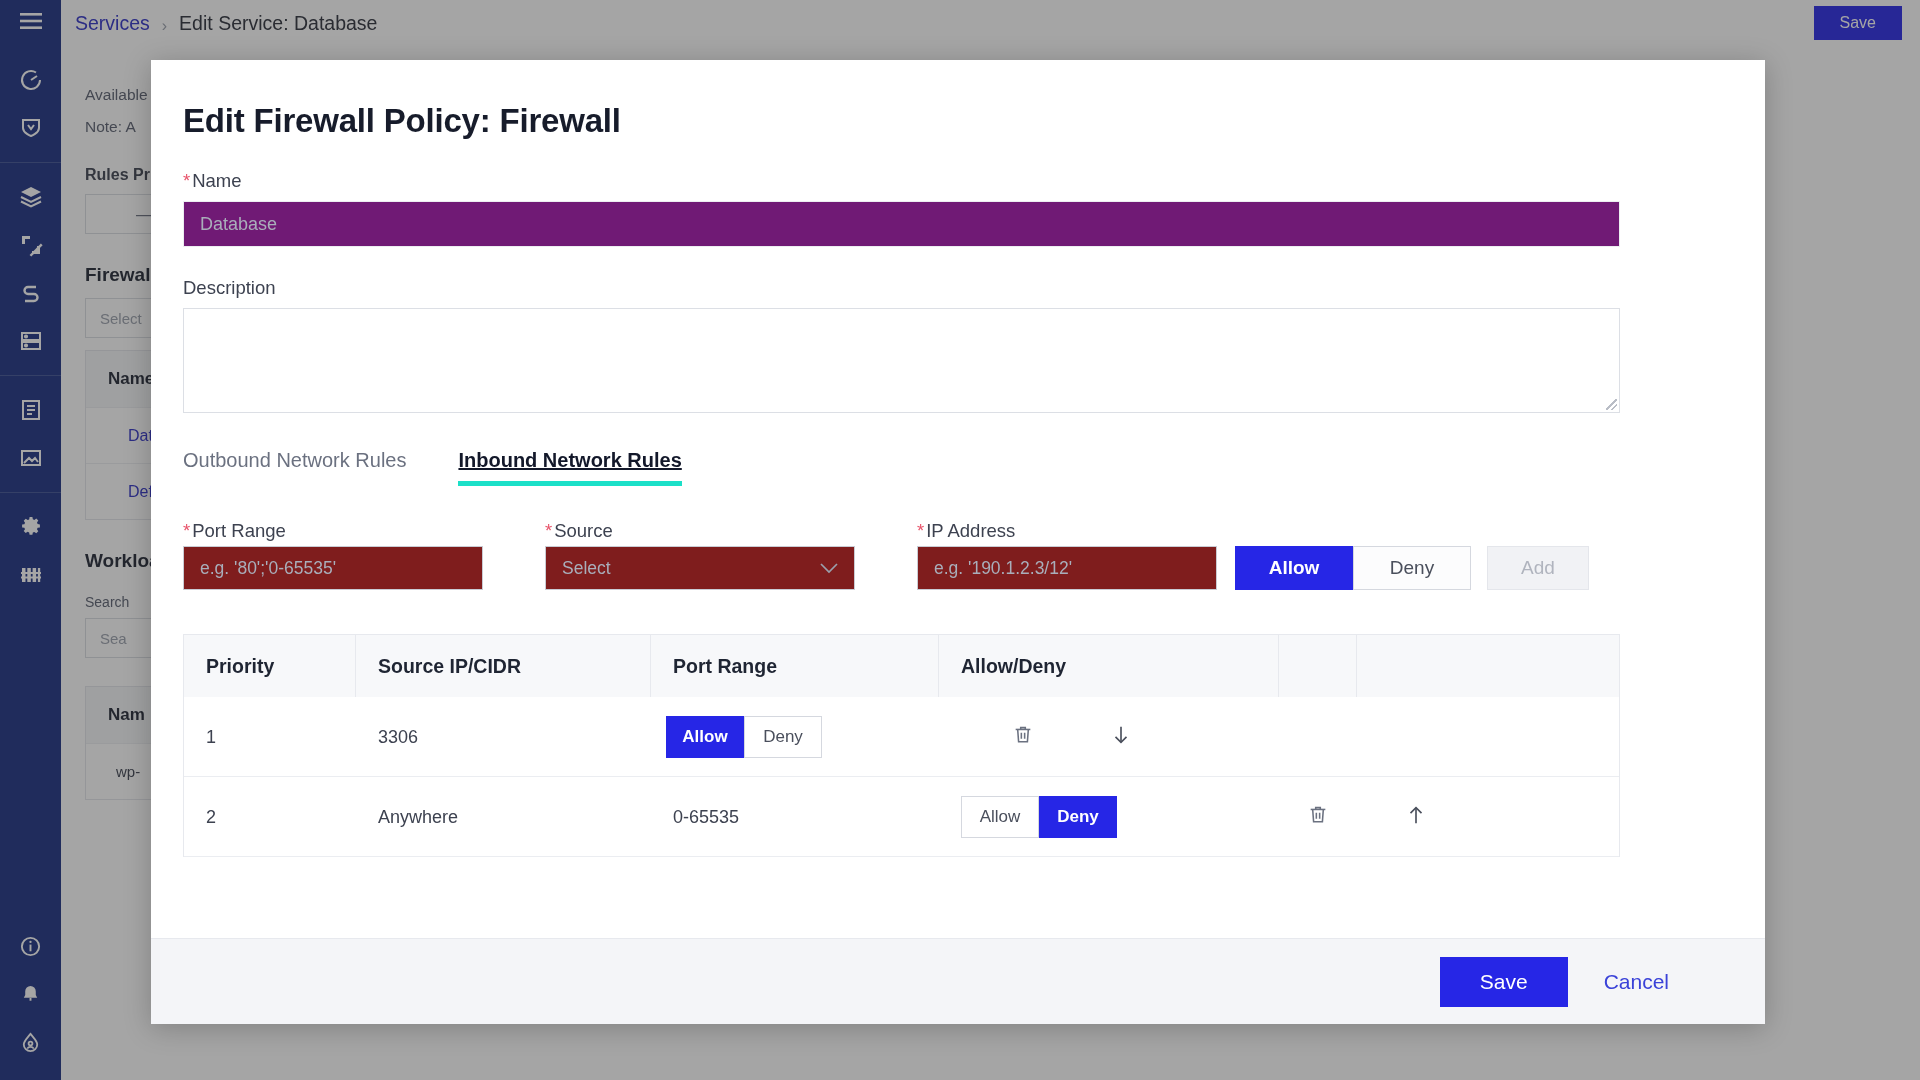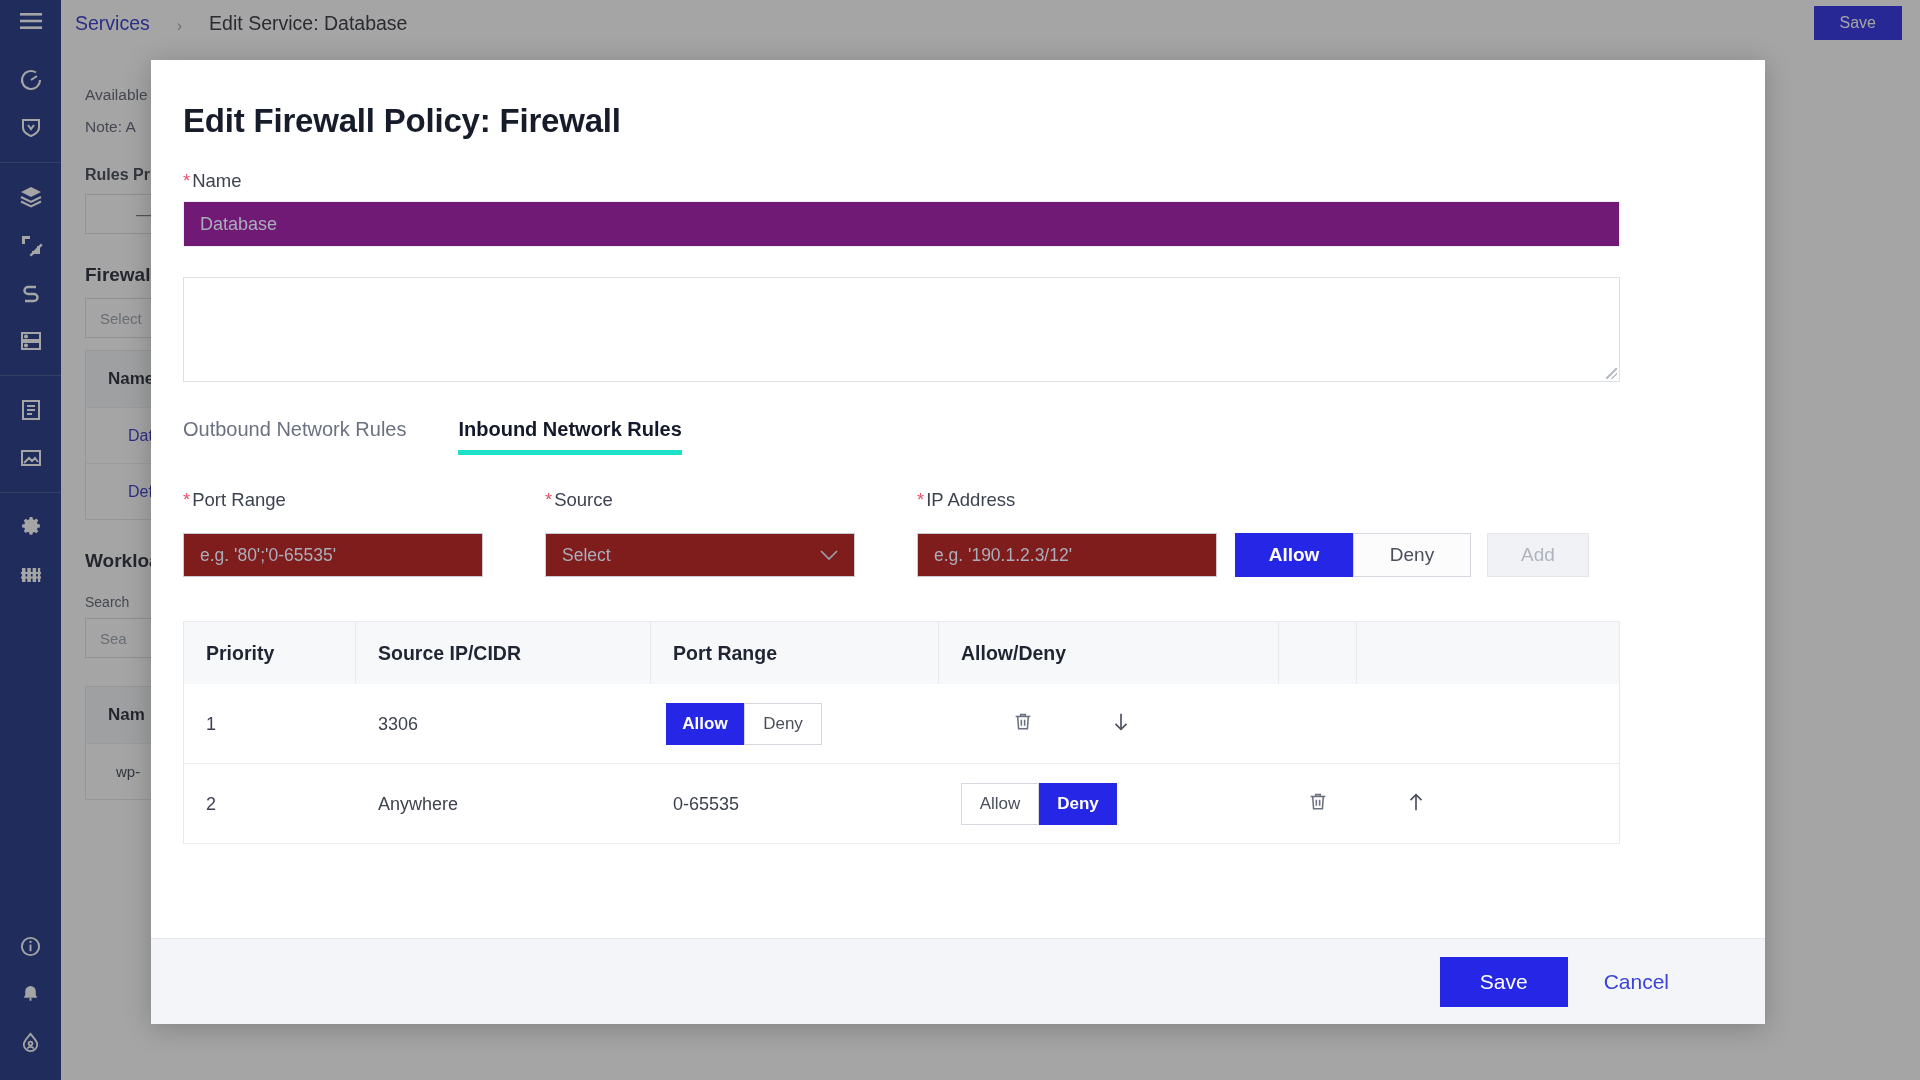--- a/index.html
+++ b/index.html
@@ -40,21 +40,21 @@
   .rail-item svg { display: block; }
   .rail-bottom { margin-top: auto; width: 61px; padding-bottom: 14px; }
 
   
   .topbar {
     position: absolute; left: 61px; top: 0; right: 0; height: 46px;
     background: #ffffff;
     display: flex; align-items: center;
     z-index: 5;
   }
-  .breadcrumb { display: flex; align-items: flex-end; gap: 27px; padding-left: 14px; }
+  .breadcrumb { display: flex; align-items: flex-end; gap: 12px; padding-left: 14px; }
   .crumb-link { color: #2f31c7; font-size: 19.5px; }
   .crumb-sep { color: #9aa0ac; font-size: 16px; }
   .crumb-current { color: #2b2f3a; font-size: 19.5px; }
   .topbar-save {
     margin-left: auto; margin-right: 18px;
     background: #2626e6; color: #fff;
     font-size: 16px; padding: 8px 26px;
     border: none;
   }
 
@@ -129,30 +129,30 @@
       linear-gradient(135deg, transparent 45%, #b9bdc6 45%, #b9bdc6 55%, transparent 55%),
       linear-gradient(135deg, transparent 70%, #b9bdc6 70%, #b9bdc6 80%, transparent 80%);
   }
 
   
   .tabs { display: flex; gap: 52px; margin-top: 36px; }
   .tab {
     font-size: 20px; color: #6b7180;
     padding-bottom: 14px; position: relative;
   }
-  .tab.active { color: #13182a; font-weight: bold; }
+  .tab.active { color: #13182a; font-weight: bold; text-decoration: underline; }
   .tab.active::after {
     content: ""; position: absolute; left: 0; right: 0; bottom: 0;
     height: 5px; background: #1ce0c8;
   }
 
   
   .rule-row { display: flex; align-items: flex-end; gap: 0; margin-top: 34px; }
   .rr-col { margin-right: 0; }
-  .rr-lab { font-size: 18.5px; color: #3d4250; margin-bottom: 22px; }
+  .rr-lab { font-size: 18.5px; color: #3d4250; margin-bottom: 4px; }
   .rr-input {
     height: 44px; border: 1px solid #c9ccd4; background: #7f1d1d;
     display: flex; align-items: center; padding: 0 16px;
     color: #a9aeba; font-size: 17.5px;
   }
   .w-port { width: 300px; }
   .w-src  { width: 310px; }
   .w-ip   { width: 300px; }
   .gap34 { width: 62px; }
   .gap20 { width: 18px; }
@@ -413,20 +413,21 @@
     <div class="form-area">
 
       <div class="field">
         <div class="f-label">
           <span class="req">*</span><span>Name</span>
         </div>
         <div class="input-name">Database</div>
       </div>
 
       <div class="field">
+        <div class="f-label">Description</div>
         <div class="textarea-desc">
           <span class="ta-grip"></span>
         </div>
       </div>
 
       <div class="tabs">
         <div class="tab">Outbound Network Rules</div>
         <div class="tab active">Inbound Network Rules</div>
       </div>
 

